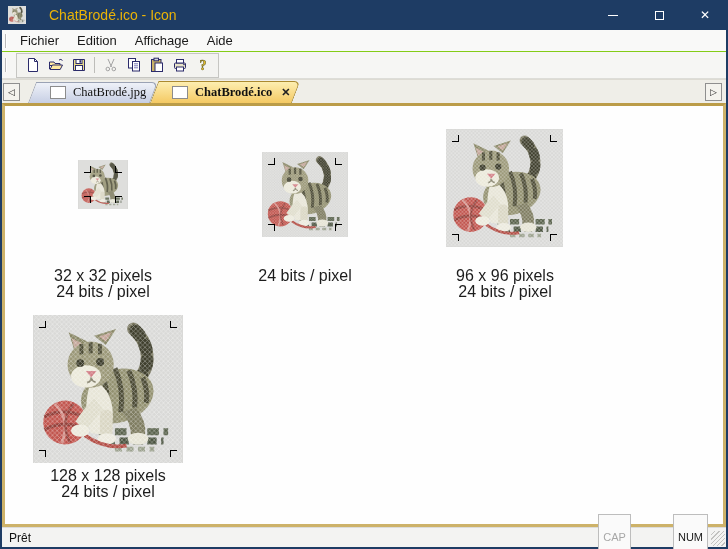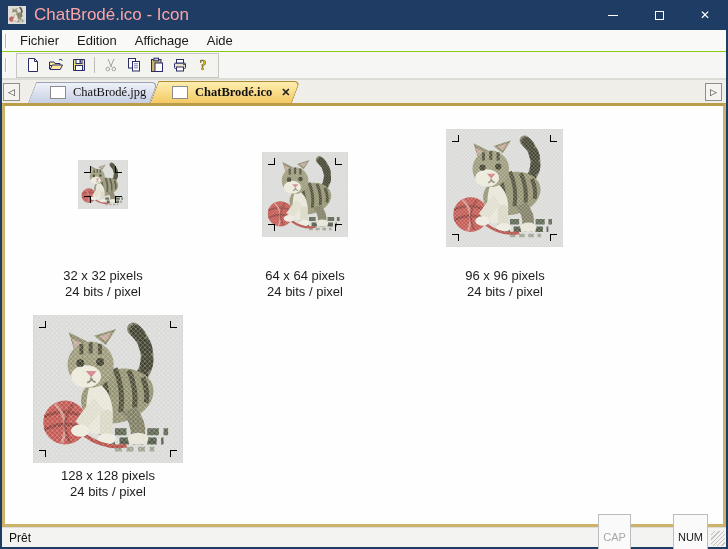--- a/index.html
+++ b/index.html
@@ -5,21 +5,21 @@
   * { margin:0; padding:0; box-sizing:border-box; }
   html,body { width:728px; height:549px; }
   body { font-family:"Liberation Sans", sans-serif; }
 
   .window { position:relative; width:728px; height:549px; background:#1e3c64; overflow:hidden; }
 
   
   .titlebar { position:absolute; left:0; top:0; width:728px; height:30px; background:#1e3c64;
               display:flex; align-items:center; }
   .app-icon { width:18px; height:18px; margin-left:8px; background:#d9d9d7; flex:0 0 auto; }
-  .title-text { color:#fca5a5; font-size:17px; margin-left:8px; white-space:nowrap; }
+  .title-text { color:#eab308; font-size:14px; margin-left:23px; white-space:nowrap; }
   .win-controls { margin-left:auto; display:flex; height:30px; }
   .win-btn { width:46px; height:30px; display:flex; align-items:center; justify-content:center; }
   .glyph-min { width:10px; height:1px; background:#ffffff; }
   .glyph-max { width:9px; height:9px; border:1px solid #ffffff; }
   .glyph-close { color:#ffffff; font-size:12px; line-height:1; }
 
   
   .menubar { position:absolute; left:2px; top:30px; width:724px; height:22px; background:#f9f9f8;
              display:flex; align-items:center; border-bottom:1px solid #84cc16; }
   .gripper { width:2px; height:14px; border-left:1px solid #b9b9b9; border-right:1px solid #ffffff; margin:0 4px 0 3px; }
@@ -62,21 +62,21 @@
   .cell svg { display:block; width:100%; height:100%; }
   .mark { position:absolute; width:7px; height:7px; }
   .mark.tl { left:6px; top:6px; border-right:1px solid #000; border-bottom:1px solid #000; }
   .mark.tr { right:6px; top:6px; border-left:1px solid #000; border-bottom:1px solid #000; }
   .mark.bl { left:6px; bottom:6px; border-right:1px solid #000; border-top:1px solid #000; }
   .mark.br { right:6px; bottom:6px; border-left:1px solid #000; border-top:1px solid #000; }
   .cell32  { left:73px;  top:54px;  width:50px;  height:49px; }
   .cell64  { left:257px; top:46px;  width:86px;  height:85px; }
   .cell96  { left:441px; top:23px;  width:117px; height:118px; }
   .cell128 { left:28px;  top:209px; width:150px; height:148px; }
-  .label { position:absolute; width:160px; text-align:center; font-size:13px; line-height:16px; color:#1c1c1c; }
+  .label { position:absolute; width:160px; text-align:center; font-size:16px; line-height:16px; color:#1c1c1c; }
   .label32  { left:18px;  top:162px; }
   .label64  { left:220px; top:162px; }
   .label96  { left:420px; top:162px; }
   .label128 { left:23px;  top:362px; }
 
   
   .statusbar { position:absolute; left:2px; top:527px; width:724px; height:20px; background:#f3f3f2;
                border-top:1px solid #dcdcda; display:flex; align-items:center; }
   .status-msg { font-size:12px; color:#111; margin-left:7px; }
   .keypanes { margin-left:auto; margin-right:18px; display:flex; gap:2px; }
@@ -286,21 +286,20 @@
     <div class="cell cell64">
       <svg viewBox="0 0 64 64">
           <use href="#cat-art"></use>
         </svg>
       <span class="mark tl"></span>
       <span class="mark tr"></span>
       <span class="mark bl"></span>
       <span class="mark br"></span>
     </div>
     <div class="label label64">
-      <div>64 x 64 pixels</div>
       <div>24 bits / pixel</div>
     </div>
 
     <div class="cell cell96">
       <svg viewBox="0 0 64 64">
           <use href="#cat-art"></use>
         </svg>
       <span class="mark tl"></span>
       <span class="mark tr"></span>
       <span class="mark bl"></span>

